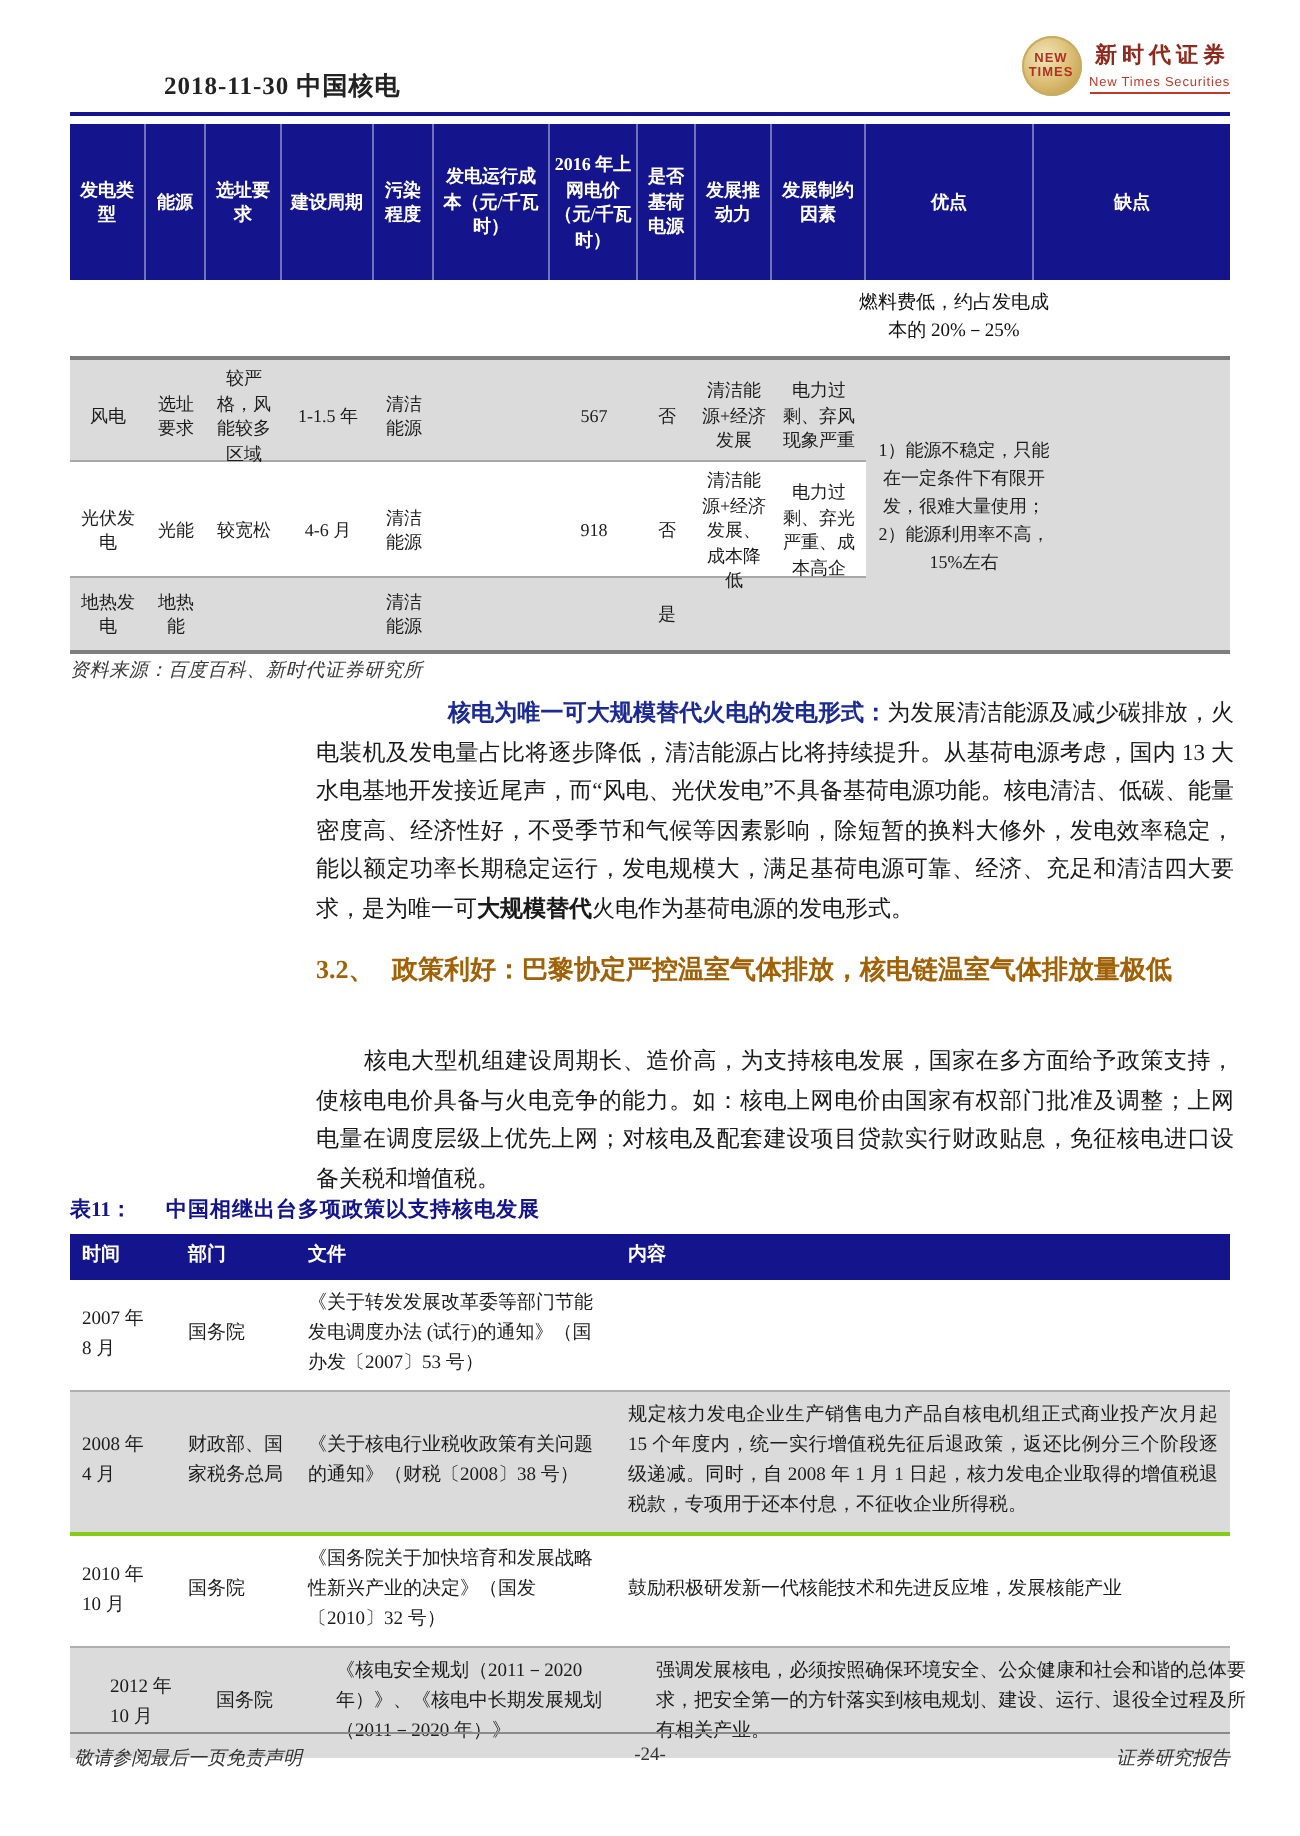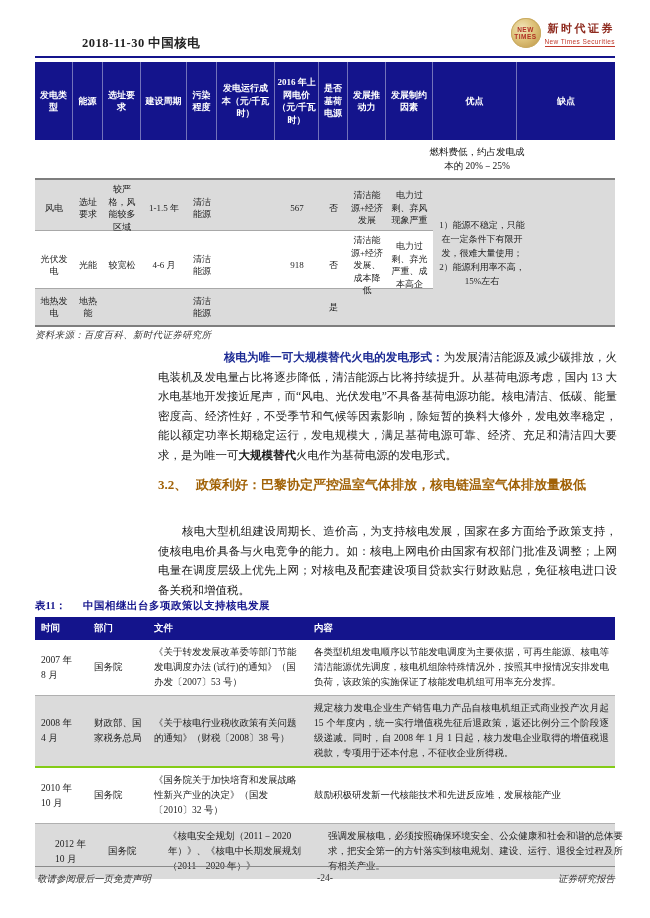--- a/index.html
+++ b/index.html
@@ -182,21 +182,20 @@
       <div class="h">时间</div>
       <div class="h">部门</div>
       <div class="h">文件</div>
       <div class="h">内容</div>
     </div>
     <div class="pt-row pr-1">
       <div class="c time">2007 年
 8 月</div>
       <div class="c">国务院</div>
       <div class="c">《关于转发发展改革委等部门节能发电调度办法 (试行)的通知》（国办发〔2007〕53 号）</div>
-      <div class="c content">各类型机组发电顺序以节能发电调度为主要依据，可再生能源、核电等清洁能源优先调度，核电机组除特殊情况外，按照其申报情况安排发电负荷，该政策的实施保证了核能发电机组可用率充分发挥。</div>
     </div>
     <div class="pt-row pr-2">
       <div class="c time">2008 年
 4 月</div>
       <div class="c">财政部、国家税务总局</div>
       <div class="c">《关于核电行业税收政策有关问题的通知》（财税〔2008〕38 号）</div>
       <div class="c content">规定核力发电企业生产销售电力产品自核电机组正式商业投产次月起 15 个年度内，统一实行增值税先征后退政策，返还比例分三个阶段逐级递减。同时，自 2008 年 1 月 1 日起，核力发电企业取得的增值税退税款，专项用于还本付息，不征收企业所得税。</div>
     </div>
     <div class="pt-row pr-3">
       <div class="c time">2010 年

